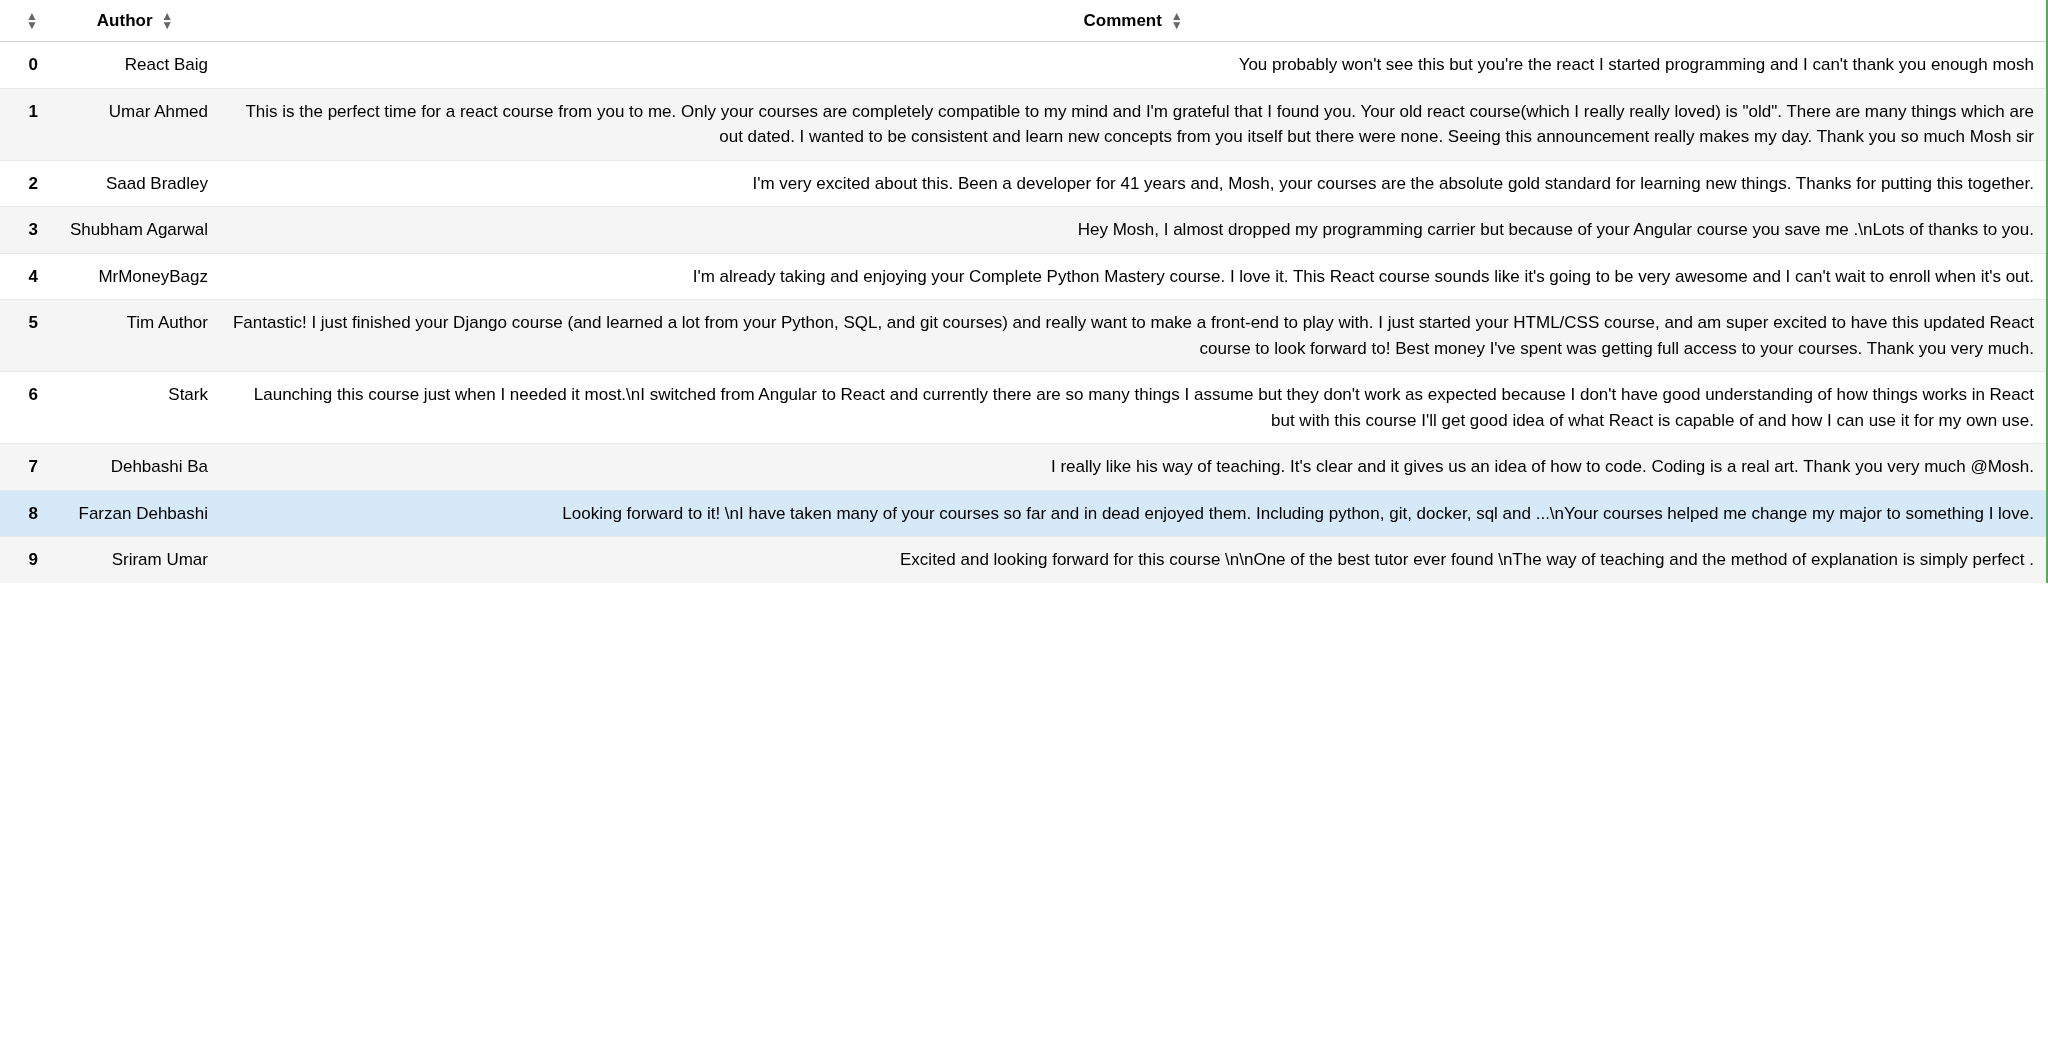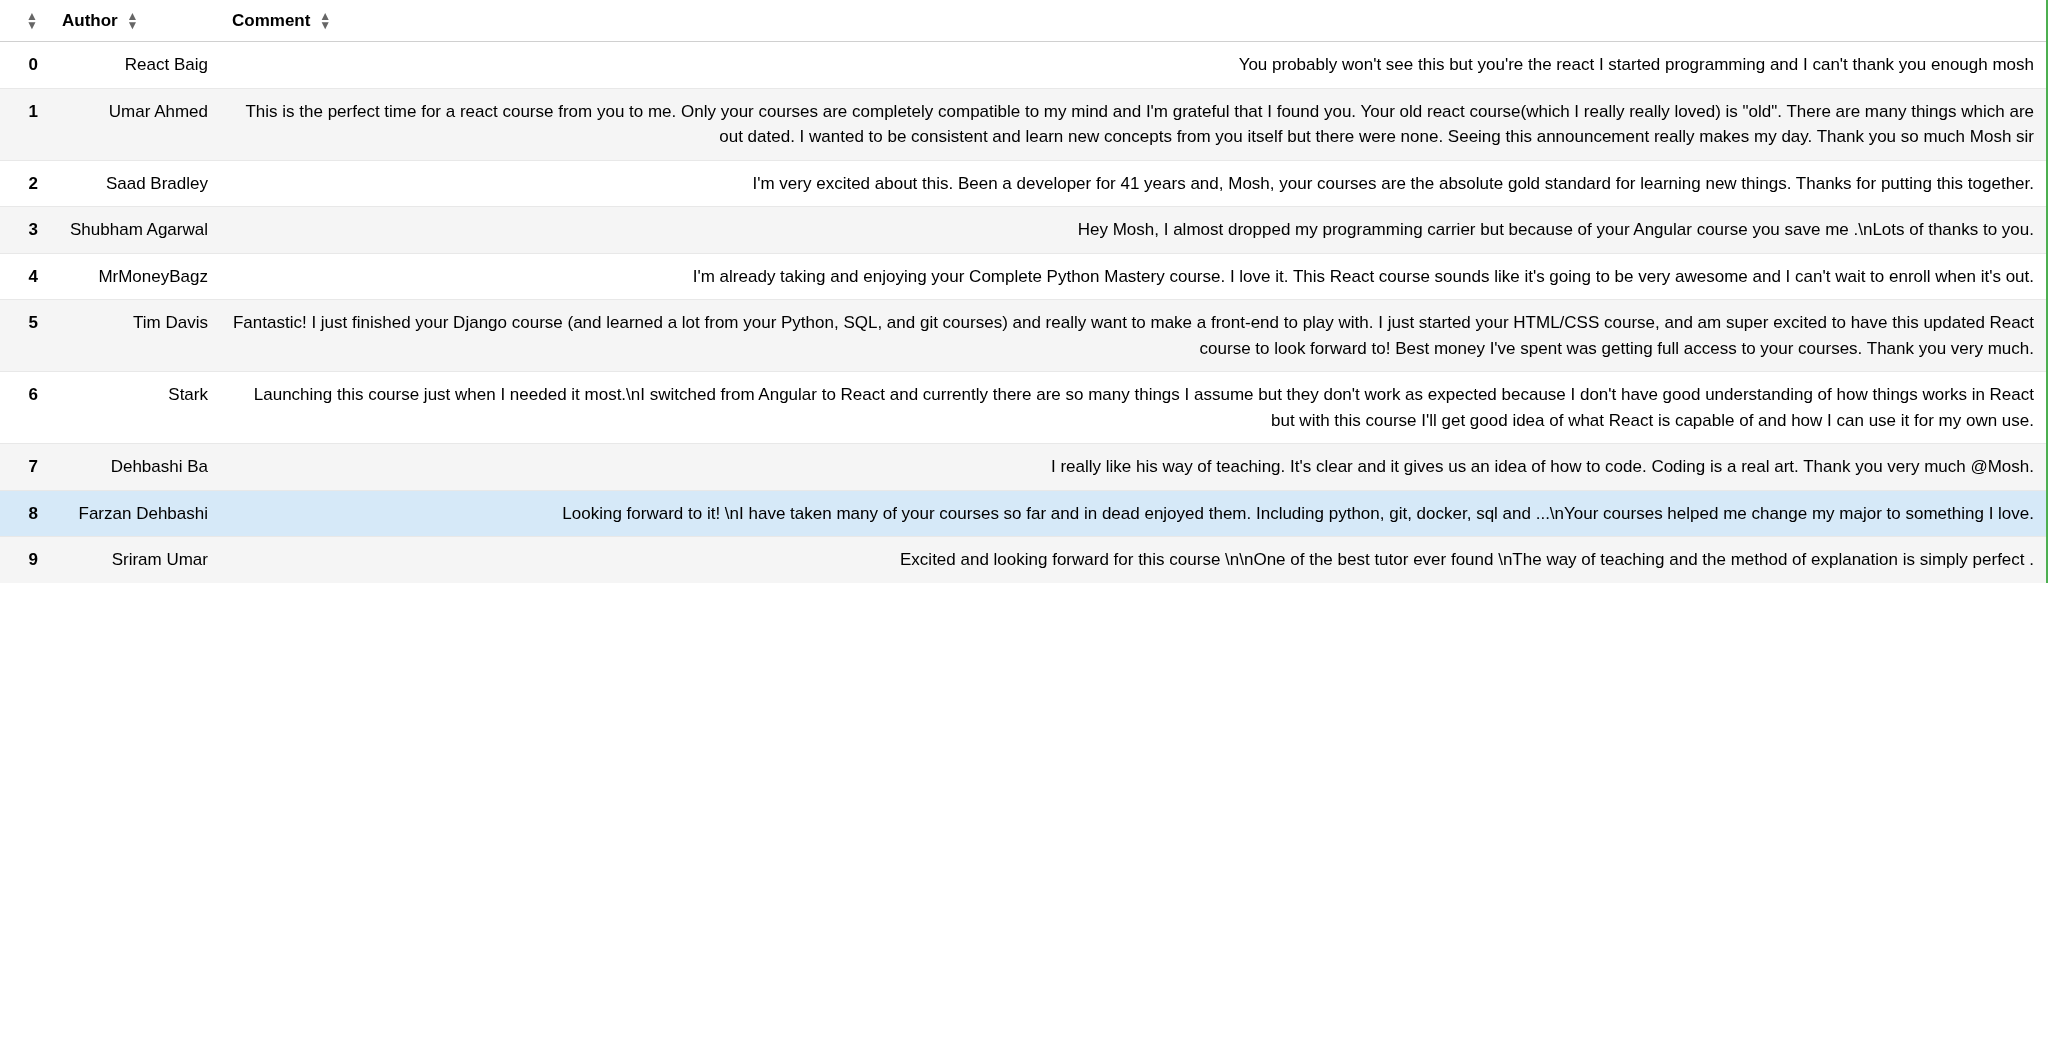--- a/index.html
+++ b/index.html
@@ -30,24 +30,24 @@
       border-bottom: 1px solid #d0d0d0;
       vertical-align: middle;
       white-space: nowrap;
     }
     thead th.col-index {
       width: 50px;
       text-align: right;
     }
     thead th.col-author {
       width: 170px;
-      text-align: left;
+      text-align: center;
     }
     thead th.col-comment {
-      text-align: left;
+      text-align: center;
     }
     .sort-icon {
       display: inline-block;
       font-size: 12px;
       line-height: 1;
       vertical-align: middle;
       color: #666;
       margin-left: 4px;
     }
     .sort-icon .up {
@@ -139,21 +139,21 @@
           <td class="col-author">Shubham Agarwal</td>
           <td class="col-comment">Hey Mosh, I almost dropped my programming carrier but because of your Angular course you save me .\nLots of thanks to you.</td>
         </tr>
         <tr>
           <td class="col-index">4</td>
           <td class="col-author">MrMoneyBagz</td>
           <td class="col-comment">I'm already taking and enjoying your Complete Python Mastery course. I love it. This React course sounds like it's going to be very awesome and I can't wait to enroll when it's out.</td>
         </tr>
         <tr>
           <td class="col-index">5</td>
-          <td class="col-author">Tim Davis</td>
+          <td class="col-author">Tim Author</td>
           <td class="col-comment">Fantastic! I just finished your Django course (and learned a lot from your Python, SQL, and git courses) and really want to make a front-end to play with. I just started your HTML/CSS course, and am super excited to have this updated React course to look forward to! Best money I've spent was getting full access to your courses. Thank you very much.</td>
         </tr>
         <tr>
           <td class="col-index">6</td>
           <td class="col-author">Stark</td>
           <td class="col-comment">Launching this course just when I needed it most.\nI switched from Angular to React and currently there are so many things I assume but they don't work as expected because I don't have good understanding of how things works in React but with this course I'll get good idea of what React is capable of and how I can use it for my own use.</td>
         </tr>
         <tr>
           <td class="col-index">7</td>
           <td class="col-author">Dehbashi Ba</td>

